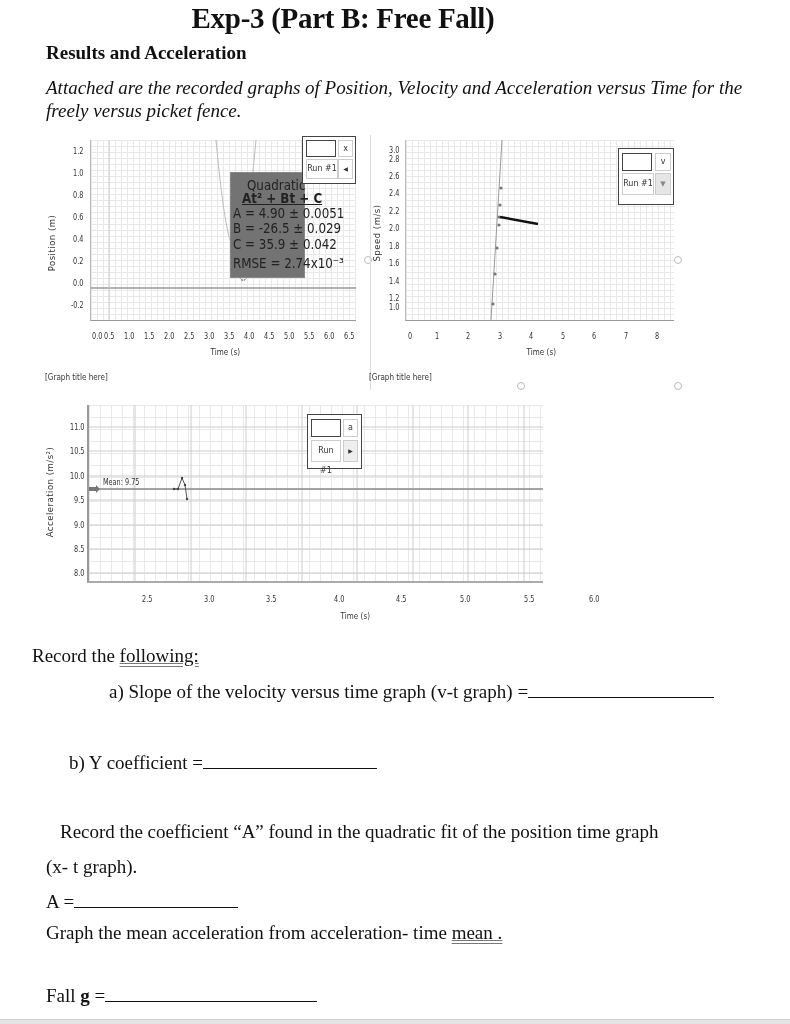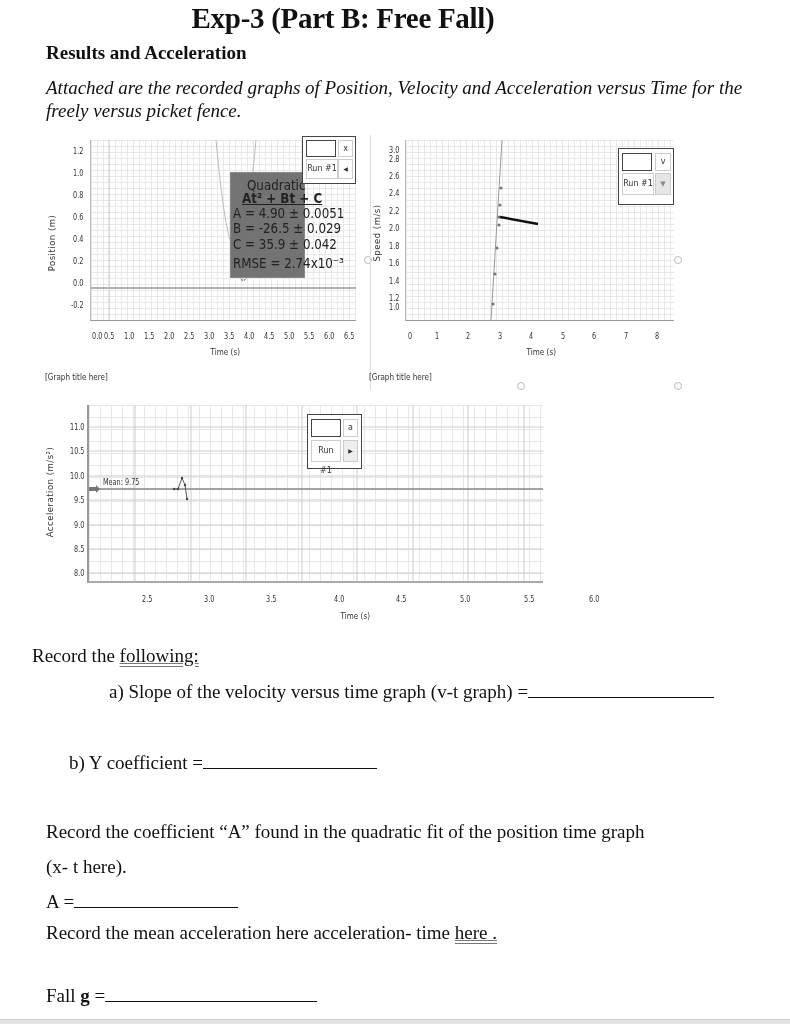--- a/index.html
+++ b/index.html
@@ -201,25 +201,25 @@
 
 <div class="body-text" style="left:32px;top:645px;">
   <span>Record the </span><span class="u">following:</span>
 </div>
 <div class="body-text" style="left:69px;top:679px;margin-left:40px;">
   <span>a)  Slope of the velocity versus time graph (v-t graph) =</span><span class="blank" style="width:186px;"></span>
 </div>
 <div class="body-text" style="left:69px;top:750px;">
   <span>b)  Y coefficient   =</span><span class="blank" style="width:174px;"></span>
 </div>
-<div class="body-text" style="left:46px;top:821px;">Record the coefficient “A” found in the quadratic fit of the position time graph</div>
-<div class="body-text" style="left:46px;top:856px;">(x- t here).</div>
+<div class="body-text" style="left:60px;top:821px;">Record the coefficient “A” found in the quadratic fit of the position time graph</div>
+<div class="body-text" style="left:46px;top:856px;">(x- t graph).</div>
 <div class="body-text" style="left:46px;top:889px;">
   <span>A =</span><span class="blank" style="width:164px;"></span>
 </div>
 <div class="body-text" style="left:46px;top:922px;">
-  <span>Record the mean acceleration here acceleration- time </span><span class="u">here .</span>
+  <span>Graph the mean acceleration from acceleration- time </span><span class="u">mean .</span>
 </div>
 <div class="body-text" style="left:46px;top:983px;">
   <span>Fall </span><b>g</b><span> =</span><span class="blank" style="width:212px;"></span>
 </div>
 
 <div class="bottom-bar"></div>
 
 </body></html>

